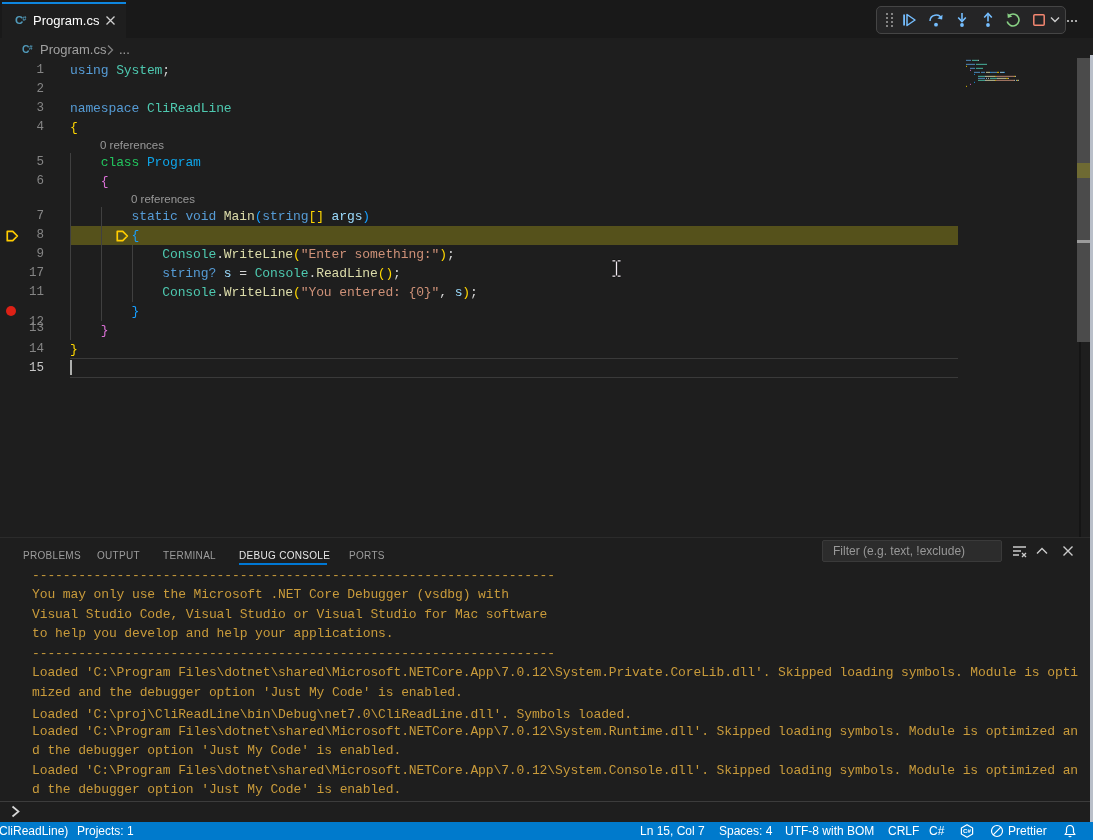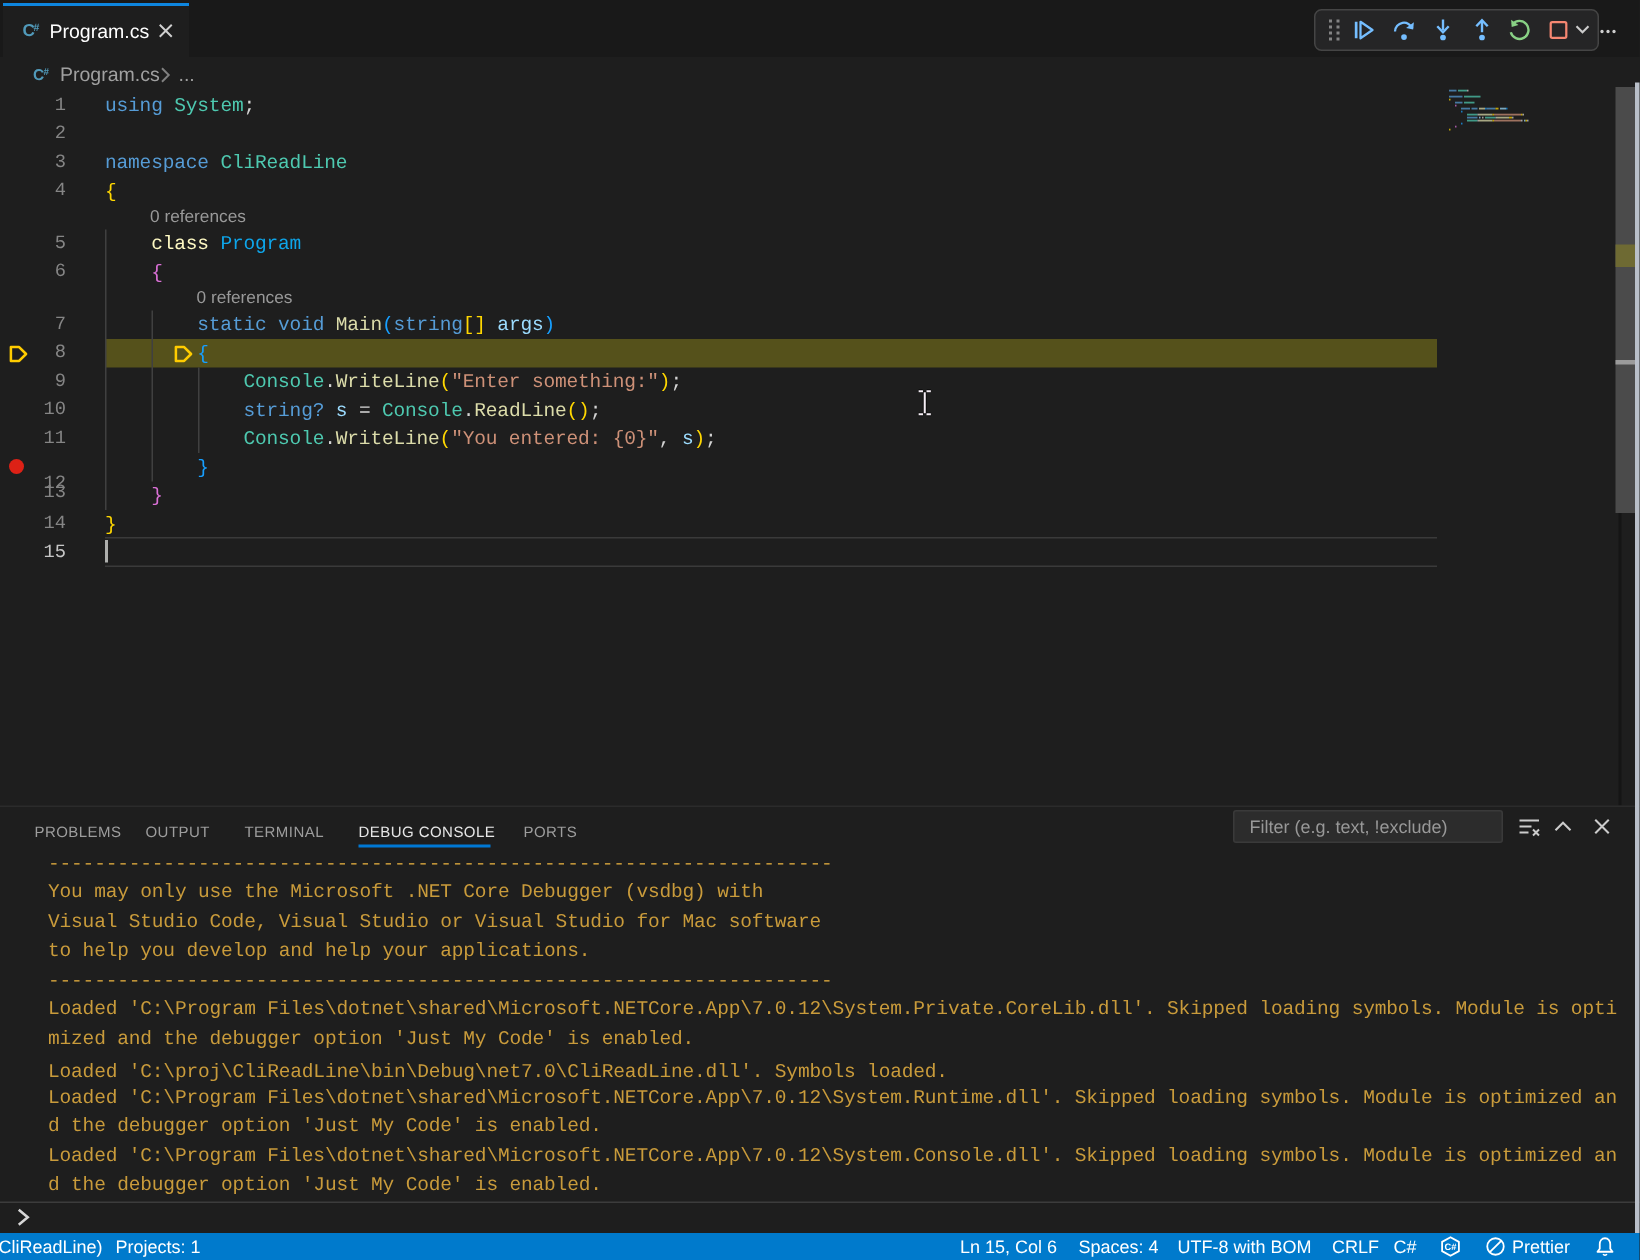--- a/index.html
+++ b/index.html
@@ -95,32 +95,32 @@
 
 <div class="abs" style="left:70px;top:357.5px;width:888px;height:20px;border-top:1px solid #3a3a3a;border-bottom:1px solid #3a3a3a"></div>
 <div class="cl" style="top:60.5px"><span style="color:#569cd6">using</span><span style="color:#4ec9b0"> System</span><span style="color:#d4d4d4">;</span></div>
 <div class="ln" style="top:60.5px;color:#858585">1</div>
 <div class="cl" style="top:79.5px"></div>
 <div class="ln" style="top:79.5px;color:#858585">2</div>
 <div class="cl" style="top:98.5px"><span style="color:#569cd6">namespace</span><span style="color:#4ec9b0"> CliReadLine</span></div>
 <div class="ln" style="top:98.5px;color:#858585">3</div>
 <div class="cl" style="top:117.5px"><span style="color:#ffd700">{</span></div>
 <div class="ln" style="top:117.5px;color:#858585">4</div>
-<div class="cl" style="top:152.5px"><span style="color:#d4d4d4">    </span><span style="color:#fef9c3">class</span><span style="color:#0ea5e9"> Program</span></div>
+<div class="cl" style="top:152.5px"><span style="color:#d4d4d4">    </span><span style="color:#22c55e">class</span><span style="color:#0ea5e9"> Program</span></div>
 <div class="ln" style="top:152.5px;color:#858585">5</div>
 <div class="cl" style="top:171.5px"><span style="color:#d4d4d4">    </span><span style="color:#da70d6">{</span></div>
 <div class="ln" style="top:171.5px;color:#858585">6</div>
 <div class="cl" style="top:206.5px"><span style="color:#d4d4d4">        </span><span style="color:#569cd6">static</span><span style="color:#d4d4d4"> </span><span style="color:#569cd6">void</span><span style="color:#d4d4d4"> </span><span style="color:#dcdcaa">Main</span><span style="color:#179fff">(</span><span style="color:#569cd6">string</span><span style="color:#ffd700">[]</span><span style="color:#9cdcfe"> args</span><span style="color:#179fff">)</span></div>
 <div class="ln" style="top:206.5px;color:#858585">7</div>
 <div class="cl" style="top:225.5px"><span style="color:#d4d4d4">        </span><span style="color:#179fff">{</span></div>
 <div class="ln" style="top:225.5px;color:#858585">8</div>
 <div class="cl" style="top:244.5px"><span style="color:#d4d4d4">            </span><span style="color:#4ec9b0">Console</span><span style="color:#d4d4d4">.</span><span style="color:#dcdcaa">WriteLine</span><span style="color:#ffd700">(</span><span style="color:#ce9178">"Enter something:"</span><span style="color:#ffd700">)</span><span style="color:#d4d4d4">;</span></div>
 <div class="ln" style="top:244.5px;color:#858585">9</div>
 <div class="cl" style="top:263.5px"><span style="color:#d4d4d4">            </span><span style="color:#569cd6">string</span><span style="color:#569cd6">?</span><span style="color:#d4d4d4"> </span><span style="color:#9cdcfe">s</span><span style="color:#d4d4d4"> = </span><span style="color:#4ec9b0">Console</span><span style="color:#d4d4d4">.</span><span style="color:#dcdcaa">ReadLine</span><span style="color:#ffd700">()</span><span style="color:#d4d4d4">;</span></div>
-<div class="ln" style="top:263.5px;color:#858585">10</div>
+<div class="ln" style="top:263.5px;color:#858585">17</div>
 <div class="cl" style="top:282.5px"><span style="color:#d4d4d4">            </span><span style="color:#4ec9b0">Console</span><span style="color:#d4d4d4">.</span><span style="color:#dcdcaa">WriteLine</span><span style="color:#ffd700">(</span><span style="color:#ce9178">"You entered: {0}"</span><span style="color:#d4d4d4">, </span><span style="color:#9cdcfe">s</span><span style="color:#ffd700">)</span><span style="color:#d4d4d4">;</span></div>
 <div class="ln" style="top:282.5px;color:#858585">11</div>
 <div class="cl" style="top:301.5px"><span style="color:#d4d4d4">        </span><span style="color:#179fff">}</span></div>
 <div class="ln" style="top:313px;color:#858585">12</div>
 <div class="cl" style="top:320.5px"><span style="color:#d4d4d4">    </span><span style="color:#da70d6">}</span></div>
 <div class="ln" style="top:319px;color:#858585">13</div>
 <div class="cl" style="top:339.5px"><span style="color:#ffd700">}</span></div>
 <div class="ln" style="top:339.5px;color:#858585">14</div>
 <div class="cl" style="top:358.5px"></div>
 <div class="ln" style="top:358.5px;color:#c6c6c6">15</div>
@@ -238,21 +238,21 @@
 <div class="con" style="top:780.1px">d the debugger option 'Just My Code' is enabled.</div>
 
 <div class="abs" style="left:0;top:801px;width:1093px;height:1px;background:#3c3c3c"></div>
 <svg class="abs" style="left:9px;top:805px" width="13" height="13" viewBox="0 0 13 13">
   <path d="M3.5 1.5 L9.5 6.5 L3.5 11.5" fill="none" stroke="#d7d7d7" stroke-width="1.7"></path>
 </svg>
 
 <div class="abs" style="left:0;top:822px;width:1093px;height:18px;background:#007acc"></div>
 <div class="sbi" style="left:-5px;top:822px">(CliReadLine)</div>
 <div class="sbi" style="left:77px;top:822px">Projects: 1</div>
-<div class="sbi" style="left:640px;top:822px">Ln 15, Col 6</div>
+<div class="sbi" style="left:640px;top:822px">Ln 15, Col 7</div>
 <div class="sbi" style="left:719px;top:822px">Spaces: 4</div>
 <div class="sbi" style="left:785px;top:822px">UTF-8 with BOM</div>
 <div class="sbi" style="left:888px;top:822px">CRLF</div>
 <div class="sbi" style="left:929px;top:822px">C#</div>
 <svg class="abs" style="left:960px;top:824px" width="14" height="14" viewBox="0 0 14 14">
   <path d="M7 0.8 L12.6 3.9 V10.1 L7 13.2 L1.4 10.1 V3.9 Z" fill="none" stroke="#ffffff" stroke-width="1.2" stroke-linejoin="round"></path>
   <text x="7" y="9.3" text-anchor="middle" font-family="Liberation Sans" font-size="6.2" font-weight="bold" fill="#ffffff">C#</text>
 </svg>
 <svg class="abs" style="left:990px;top:824px" width="14" height="14" viewBox="0 0 14 14">
   <circle cx="7" cy="7" r="5.5" fill="none" stroke="#ffffff" stroke-width="1.2"></circle>

